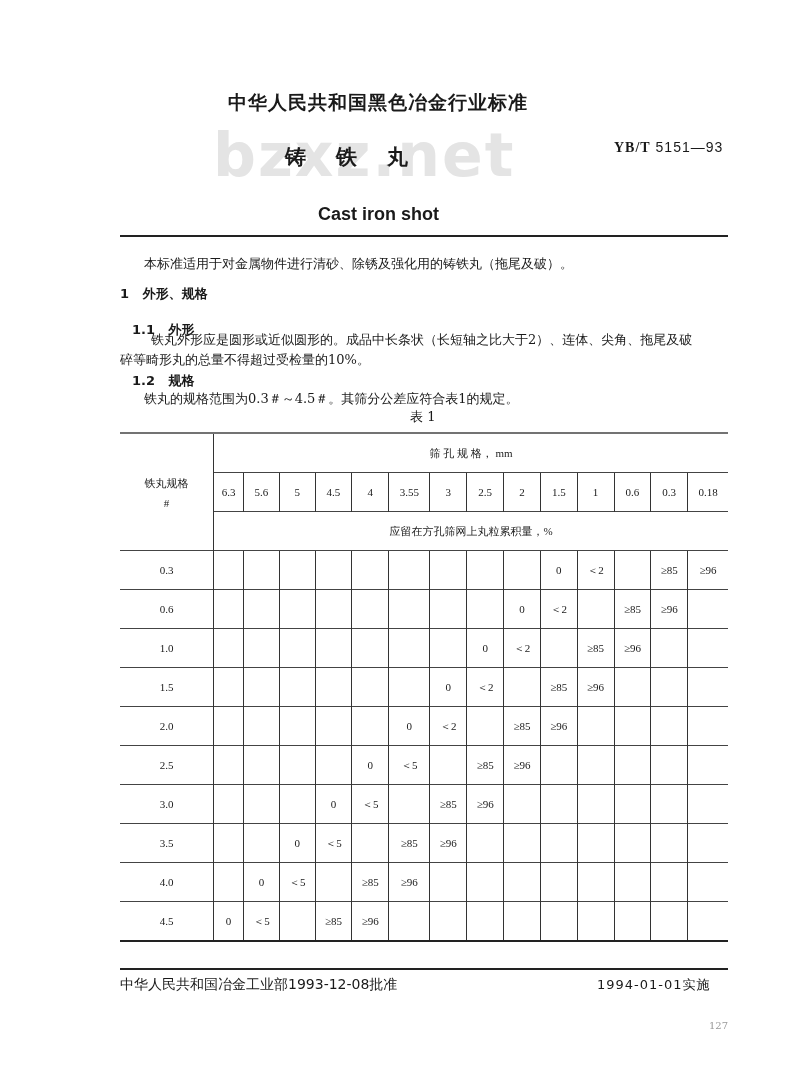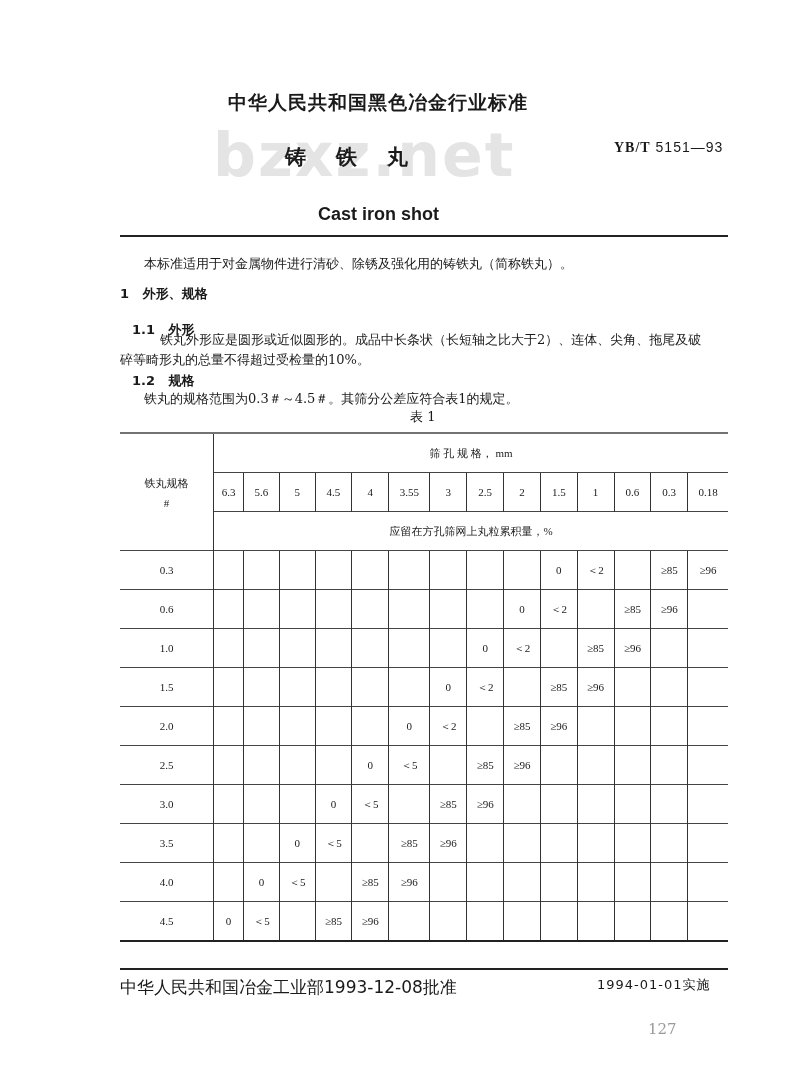--- a/index.html
+++ b/index.html
@@ -45,51 +45,51 @@
     table.t1 td {
       border-left: 1px solid #333; border-top: 1px solid #444;
       text-align: center; padding: 0; height: 38px;
     }
     table.t1 td.first { border-left: none; width: 93px; }
     table.t1 tr.top td { border-top: 2px solid #737373; }
     table.t1 tr.last td { border-bottom: 2px solid #222; }
     table.t1 tr.sizes td { height: 38px; }
     table.t1 tr.unit td { height: 38px; }
     .footer-left {
-      left: 120px; top: 976px; font-size: 17px;
+      left: 120px; top: 976px; font-size: 14px;
       font-family: "DejaVu Sans", "Liberation Sans", sans-serif;
     }
     .footer-right {
       left: 597px; top: 976px; font-size: 13px;
       font-family: "DejaVu Sans", "Liberation Sans", sans-serif; letter-spacing: 1px;
     }
-    .page-num { left: 648px; top: 1020px; font-size: 15px; color: #999; }
+    .page-num { left: 709px; top: 1020px; font-size: 10px; color: #999; }
   </style>
 </head>
 <body>
 
 <div class="abs watermark">bzxz.net</div>
 
 <div class="abs std-org">中华人民共和国黑色冶金行业标准</div>
 <div class="abs std-code"><b>YB/T</b> <span>5151—93</span></div>
 <div class="abs title-cn">铸铁丸</div>
 <div class="abs title-en">Cast iron shot</div>
 
 <div class="abs hr" style="left:120px; top:235px; width:608px;"></div>
 
-<div class="abs para" style="left:144px; top:254px;">本标准适用于对金属物件进行清砂、除锈及强化用的铸铁丸（简称铁丸）。</div>
+<div class="abs para" style="left:144px; top:254px;">本标准适用于对金属物件进行清砂、除锈及强化用的铸铁丸（拖尾及破）。</div>
 
 <div class="abs para h1" style="left:120px; top:284px;">
   <span>1</span>&nbsp;&nbsp;&nbsp;<span>外形、规格</span>
 </div>
 
 <div class="abs para h1" style="left:132px; top:320px;">
   <span>1.1</span>&nbsp;&nbsp;&nbsp;<span>外形</span>
 </div>
-<div class="abs para" style="left:160px; top:330px;">铁丸外形应是圆形或近似圆形的。成品中长条状（长短轴之比大于2）、连体、尖角、拖尾及破</div>
+<div class="abs para" style="left:151px; top:330px;">铁丸外形应是圆形或近似圆形的。成品中长条状（长短轴之比大于2）、连体、尖角、拖尾及破</div>
 <div class="abs para" style="left:120px; top:350px;">碎等畸形丸的总量不得超过受检量的10%。</div>
 
 <div class="abs para h1" style="left:132px; top:371px;">
   <span>1.2</span>&nbsp;&nbsp;&nbsp;<span>规格</span>
 </div>
 <div class="abs para" style="left:144px; top:389px;">铁丸的规格范围为0.3＃～4.5＃。其筛分公差应符合表1的规定。</div>
 
 <div class="abs caption" style="left:410px; top:408px;">表 1</div>
 
 <table class="t1">

